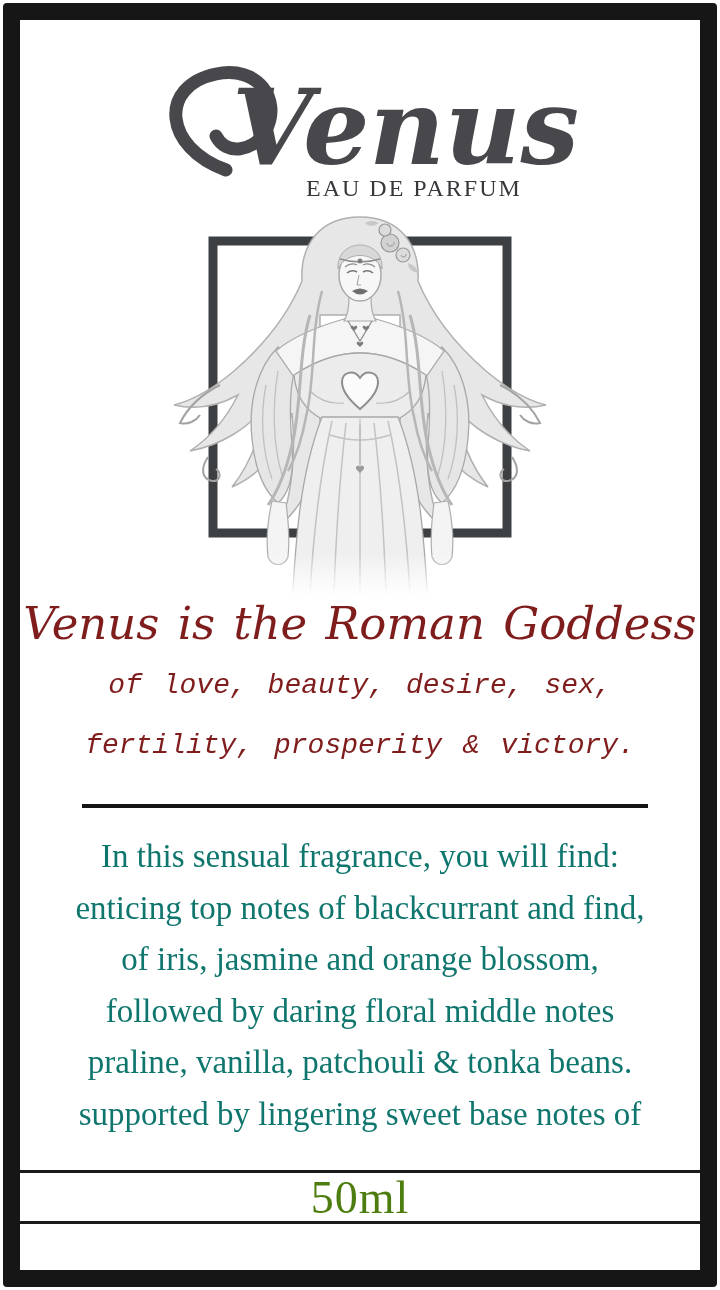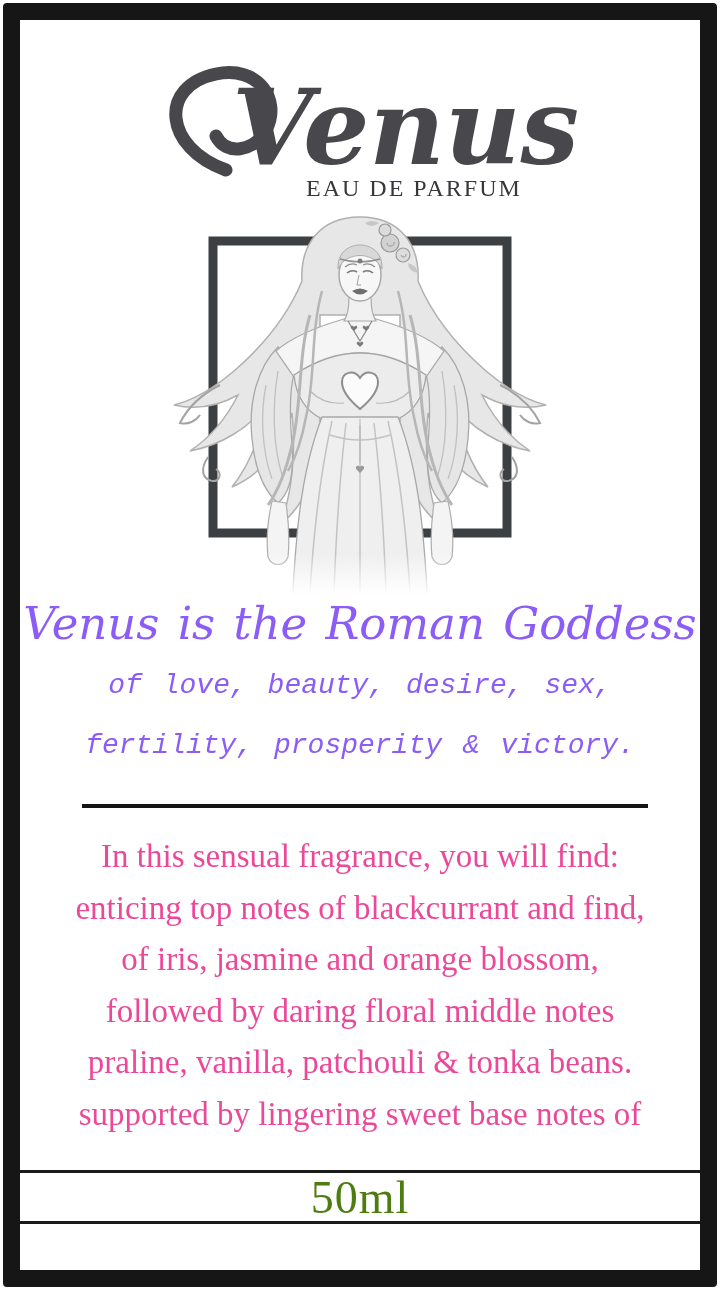--- a/index.html
+++ b/index.html
@@ -6,26 +6,26 @@
   .page{position:relative;width:720px;height:1290px;background:#ffffff;overflow:hidden;
         font-family:"Liberation Serif","DejaVu Serif",serif;}
   .label{position:absolute;inset:3px;border:17px solid #161616;border-radius:4px;background:#ffffff;}
   
   .logo-wrap{position:absolute;top:32px;left:50%;transform:translateX(-50%);width:460px;height:150px;}
   .logo-wrap svg{display:block;width:460px;height:150px;}
   .brand-name{font-family:"DejaVu Serif",serif;font-style:italic;font-weight:bold;}
   .brand-sub{font-family:"Liberation Serif",serif;letter-spacing:2px;}
   .illus{position:absolute;left:140px;top:175px;width:400px;height:400px;}
   .illus svg{display:block;width:400px;height:400px;}
-  .tagline{position:absolute;top:572px;left:0;right:0;text-align:center;color:#8b5cf6;
+  .tagline{position:absolute;top:572px;left:0;right:0;text-align:center;color:#7f1d1d;
            font-family:"DejaVu Serif",serif;font-style:italic;word-spacing:4px;}
   .tagline .t1{font-size:45px;line-height:64px;}
   .tagline .t2,.tagline .t3{font-size:28px;line-height:60px;font-family:Liberation Mono, monospace;}
   .divider{position:absolute;top:784px;left:62px;width:566px;height:4px;background:#141414;}
-  .desc{position:absolute;top:811px;left:0;right:0;text-align:center;color:#ec4899;
+  .desc{position:absolute;top:811px;left:0;right:0;text-align:center;color:#0f766e;
         font-size:33px;line-height:51.5px;white-space:nowrap;}
   .volume-band{position:absolute;top:1150px;left:0;right:0;height:54px;box-sizing:border-box;
                border-top:3px solid #1b1b1b;border-bottom:3px solid #1b1b1b;
                display:flex;align-items:center;justify-content:center;}
   .volume-text{font-size:46px;color:#4d7c0f;letter-spacing:1px;}
 </style>
 </head>
 <body>
 
 <div class="page">

